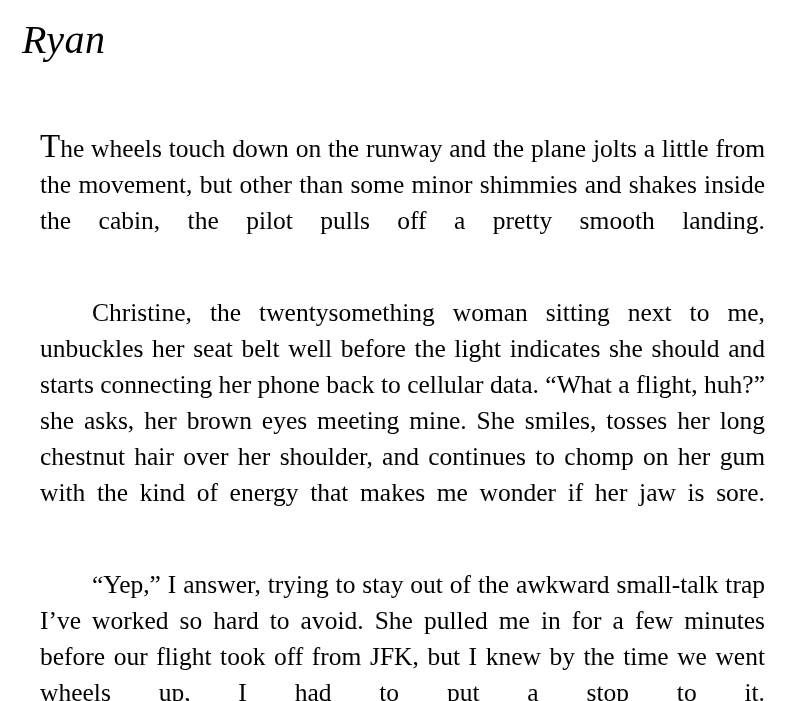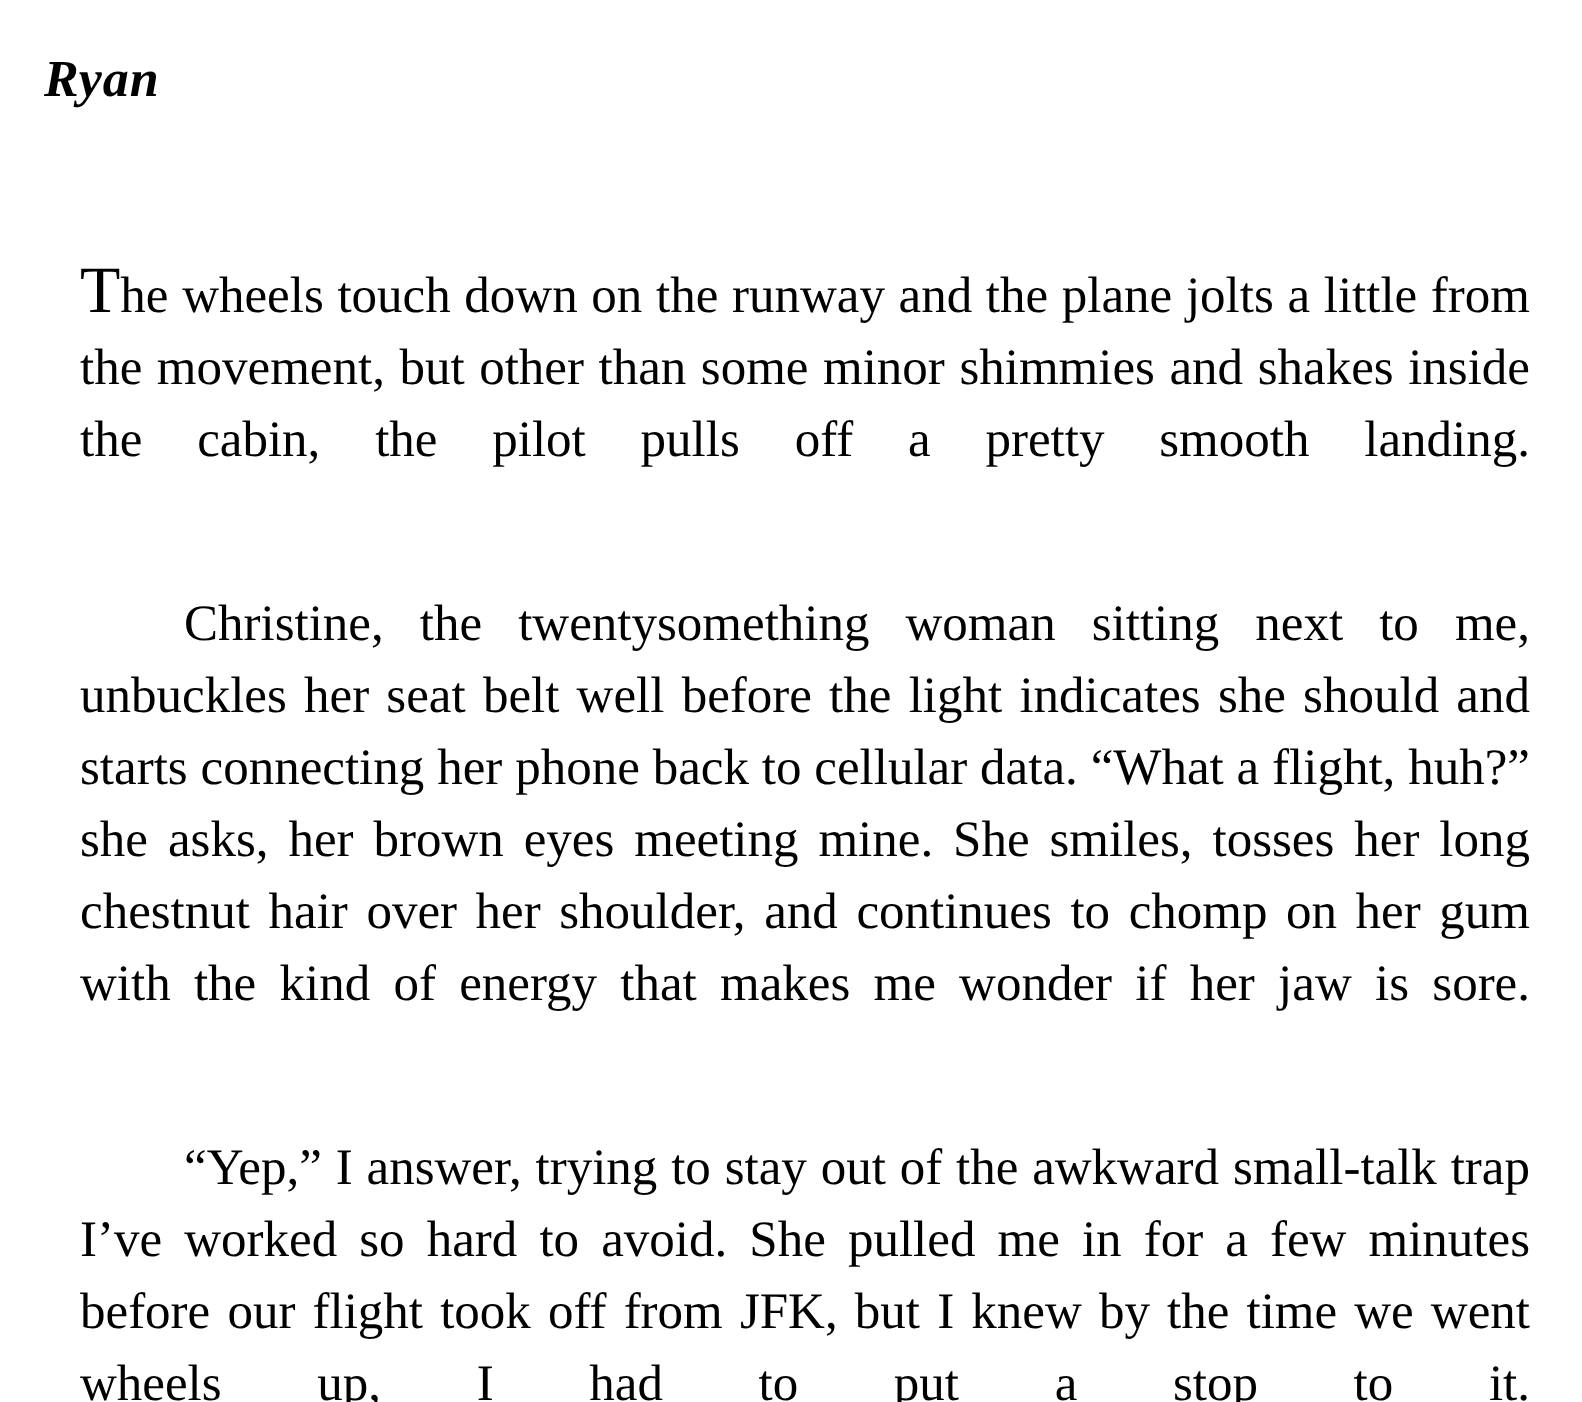--- a/index.html
+++ b/index.html
@@ -17,22 +17,22 @@
   .page {
     width: 791px;
     height: 701px;
     box-sizing: border-box;
     padding: 18px 18px 0 18px;
     position: relative;
   }
   .chapter-title {
     font-family: "Liberation Serif", serif;
     font-style: italic;
-    font-weight: bold;
-    font-size: 26px;
+    font-weight: normal;
+    font-size: 40px;
     line-height: 44px;
     margin: 0;
     padding: 0 0 0 4px;
     letter-spacing: 0.5px;
   }
   .body-block {
     margin-top: 66px;
   }
   p.para {
     margin: 0 0 20px 18px;

